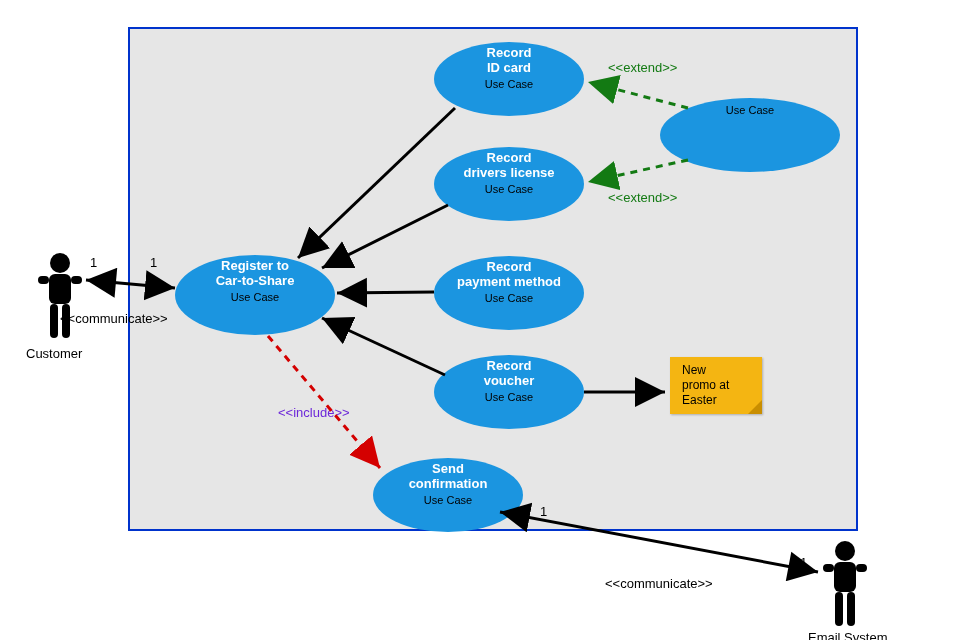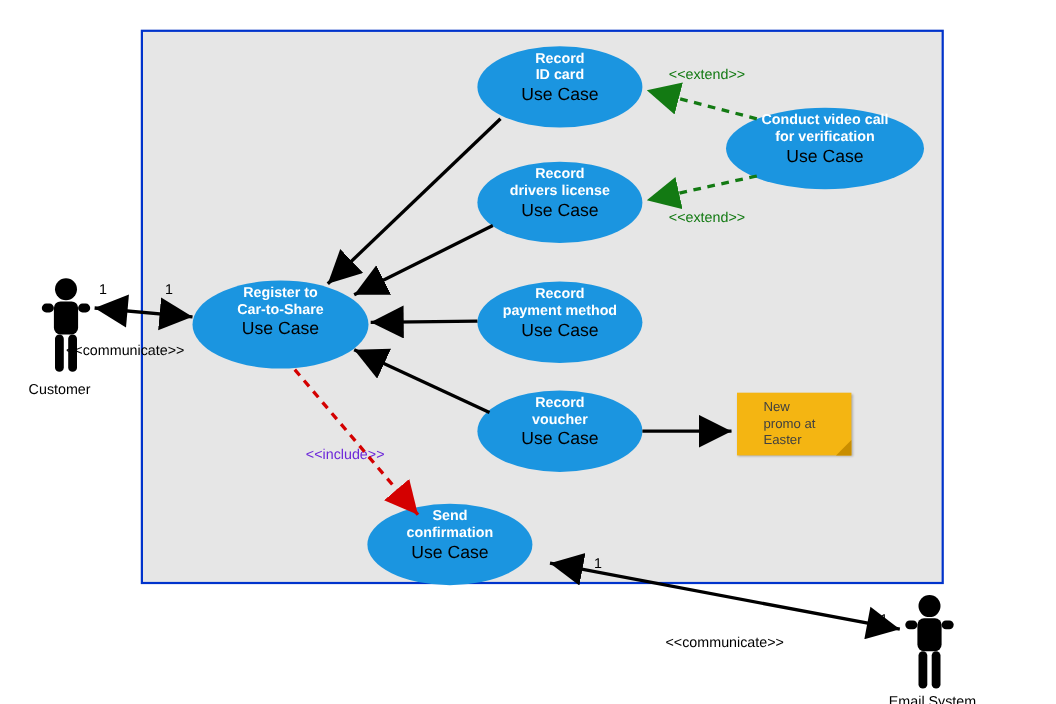--- a/index.html
+++ b/index.html
@@ -1,25 +1,25 @@
 <!DOCTYPE html>
 <html><head>
 <meta charset="utf-8">
 <style>
   html,body{margin:0;padding:0;width:960px;height:640px;background:#fff;font-family:Arial,Helvetica,sans-serif;overflow:hidden}
   .canvas{position:relative;width:960px;height:640px}
   .boundary{position:absolute;border:2px solid #0033cc;background:#e6e6e6}
   .usecase{position:absolute;border-radius:50%;background:#1b95e0;display:flex;flex-direction:column;align-items:center;justify-content:flex-start;text-align:center;color:#fff;box-sizing:border-box;padding:4px}
   .usecase .title{font-weight:bold;font-size:13px;line-height:1.15}
-  .usecase .sub{color:#000;font-size:16px;margin-top:2px}
+  .usecase .sub{color:#000;font-size:11px;margin-top:2px}
   .lbl{position:absolute;font-size:13px;color:#000;white-space:nowrap}
   .lbl.green{color:#137a13}
   .lbl.red{color:#6d28d9}
   .lbl.bold{font-weight:normal}
-  .note{position:absolute;background:#f4b512;color:#404040;font-size:12px;line-height:1.25;padding:6px 8px 6px 24px;box-shadow:1px 1px 2px rgba(0,0,0,.25)}
+  .note{position:absolute;background:#f4b512;color:#000000;font-size:12px;line-height:1.25;padding:6px 8px 6px 12px;box-shadow:1px 1px 2px rgba(0,0,0,.25)}
   .note:after{content:"";position:absolute;right:0;bottom:0;border-style:solid;border-width:0 0 14px 14px;border-color:transparent transparent #c98e00 transparent}
   .actor{position:absolute;width:50px;height:90px}
   .actor svg{width:50px;height:90px}
   svg.wires{position:absolute;left:0;top:0;width:960px;height:640px;pointer-events:none}
 </style>
 </head>
 <body>
 
 <div class="canvas">
 
@@ -44,25 +44,24 @@
     <div class="title">Record<br>payment method</div>
     <div class="sub">Use Case</div>
   </div>
 
   <div class="usecase" style="left:434px;top:355px;width:150px;height:74px">
     <div class="title">Record<br>voucher</div>
     <div class="sub">Use Case</div>
   </div>
 
   <div class="usecase" style="left:660px;top:98px;width:180px;height:74px">
-    <div class="title">Conduct video call<br>for verification</div>
     <div class="sub">Use Case</div>
   </div>
 
-  <div class="usecase" style="left:334px;top:458px;width:150px;height:74px">
+  <div class="usecase" style="left:373px;top:458px;width:150px;height:74px">
     <div class="title">Send<br>confirmation</div>
     <div class="sub">Use Case</div>
   </div>
 
   <div class="note" style="left:670px;top:357px;width:72px">
     <span>New<br>promo at<br>Easter</span>
   </div>
 
   <div class="actor" style="left:35px;top:252px">
     <svg viewBox="0 0 50 90">

